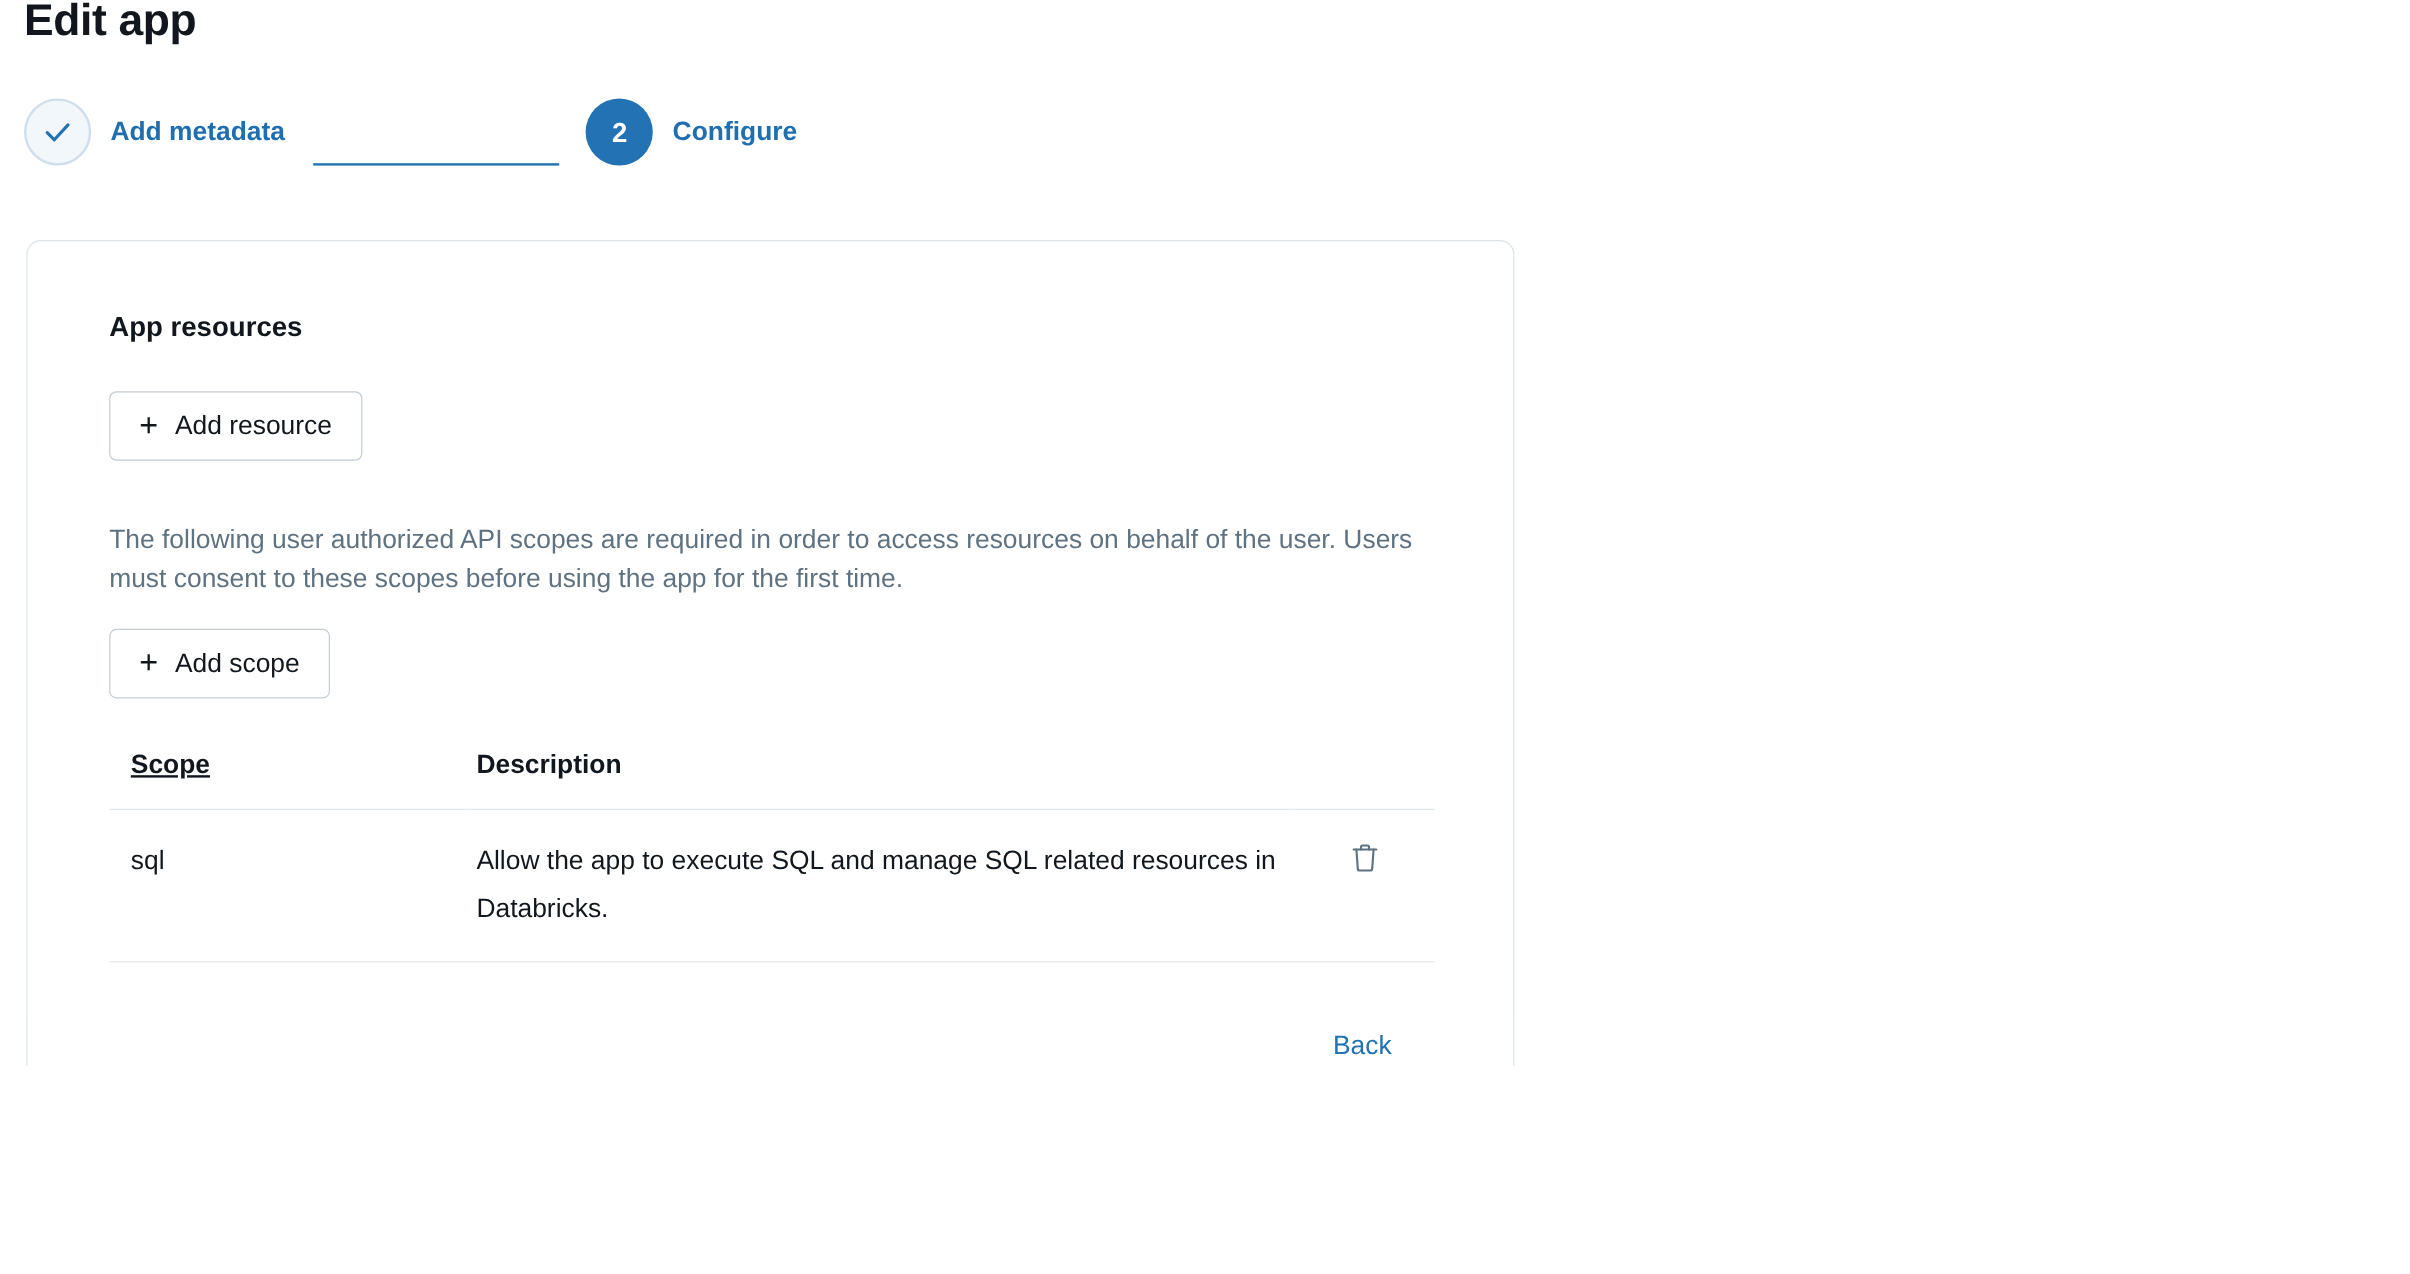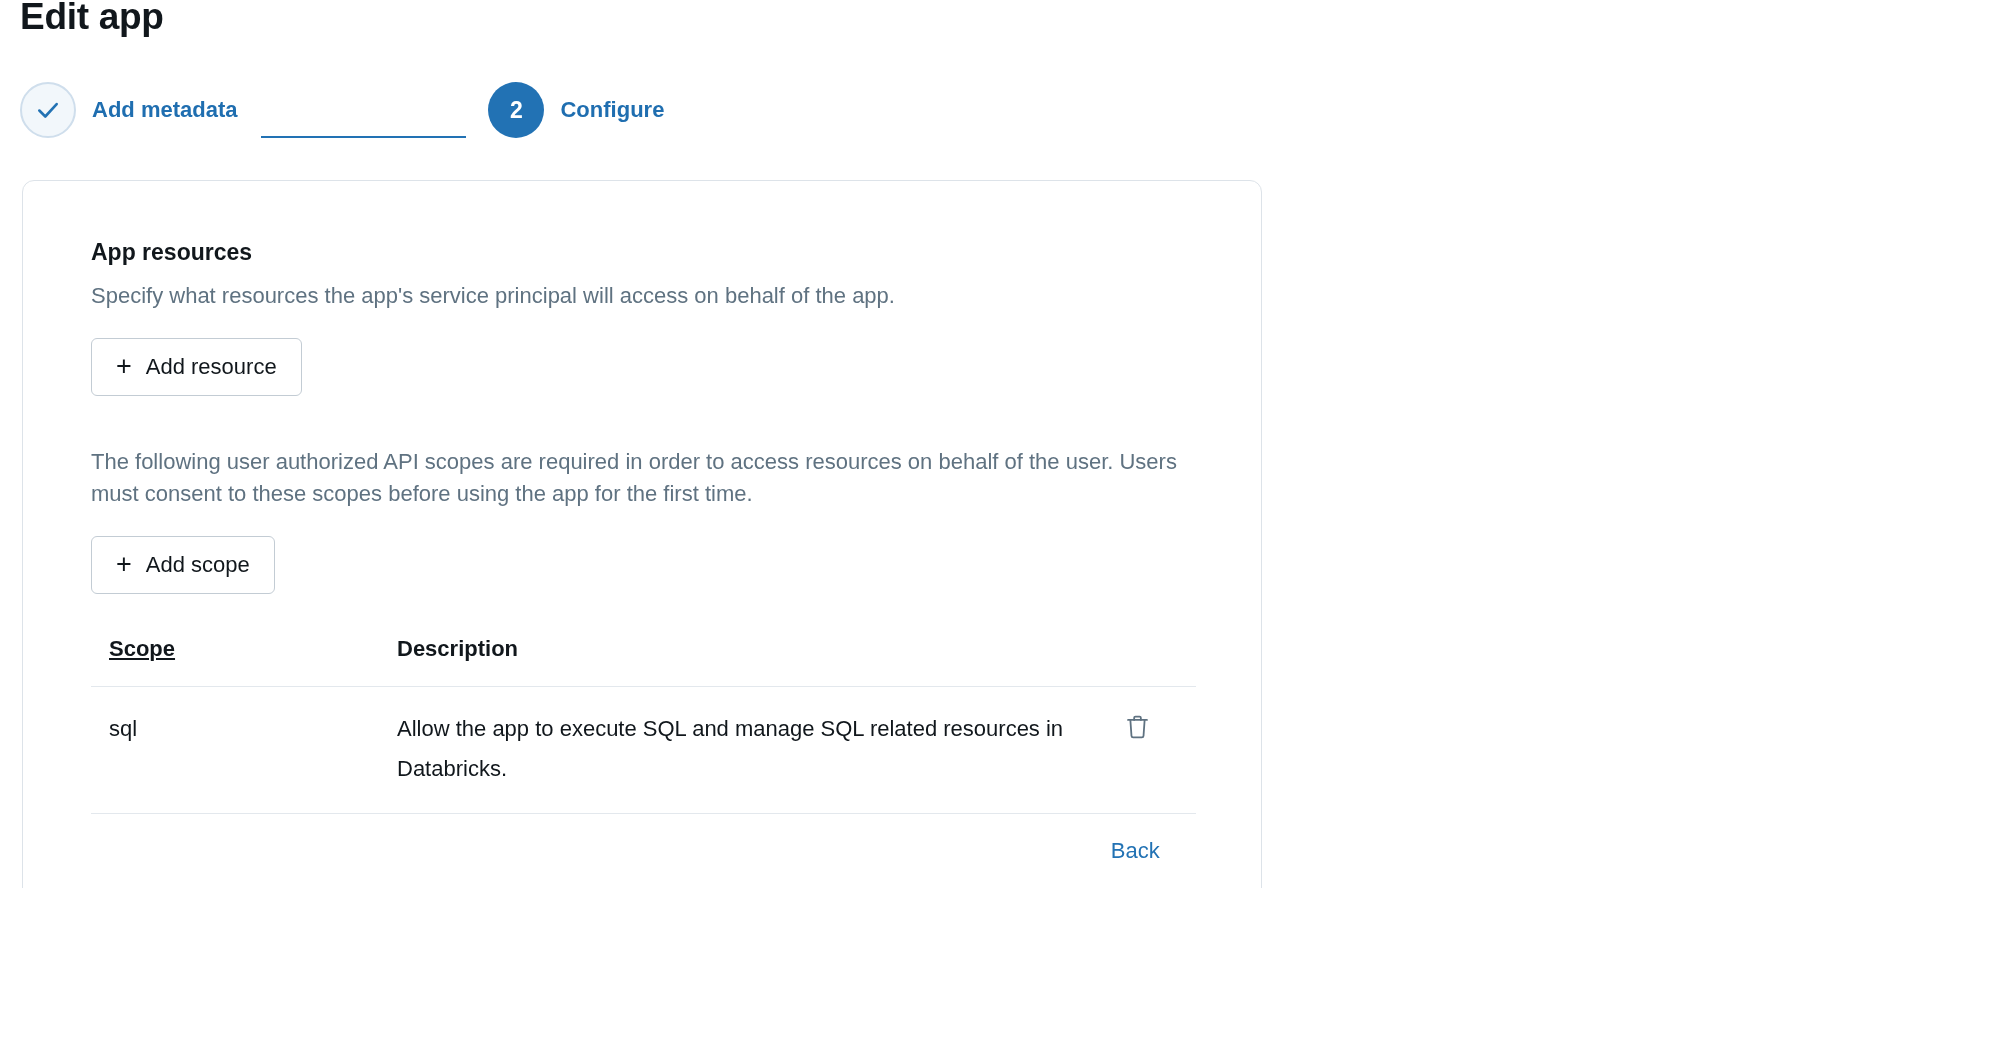--- a/index.html
+++ b/index.html
@@ -73,21 +73,21 @@
     width: 205px;
     height: 2px;
     background: #2272b4;
     margin: 0 22px 0 24px;
   }
 
   
   .card {
     position: absolute;
     left: 22px;
-    top: 180px;
+    top: 200px;
     width: 1240px;
     height: 845px;
     border: 1px solid #dde3e9;
     border-radius: 12px;
     background: #ffffff;
   }
   .card-inner {
     padding: 58px 70px 0 68px;
   }
 
@@ -220,21 +220,20 @@
     <div class="step">
       <div class="step-circle active">2</div>
       <div class="step-label">Configure</div>
     </div>
   </div>
 
   <div class="card">
     <div class="card-inner">
 
       <h2 class="section-heading">App resources</h2>
-      <p class="section-desc">Specify what resources the app's service principal will access on behalf of the app.</p>
 
       <button class="btn-outline">
         <span class="plus">+</span>
         <span>Add resource</span>
       </button>
 
       <div class="gap-1"></div>
 
       <p class="section-desc">The following user authorized API scopes are required in order to access resources on behalf of the user. Users must consent to these scopes before using the app for the first time.</p>
 

